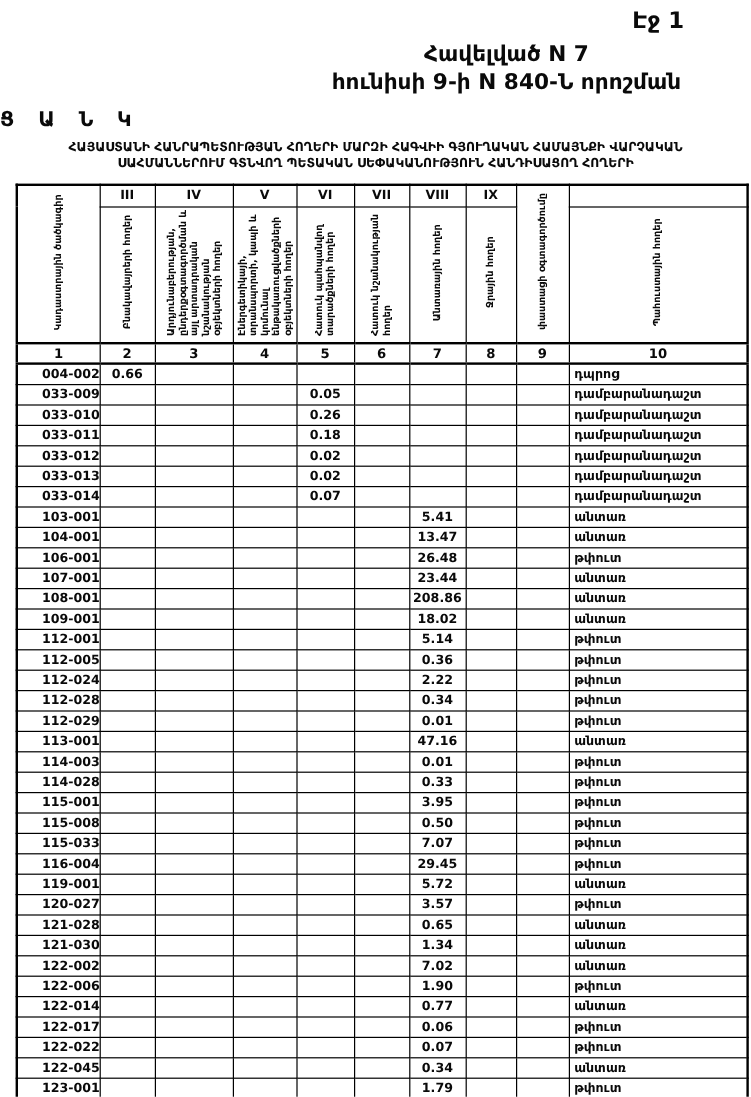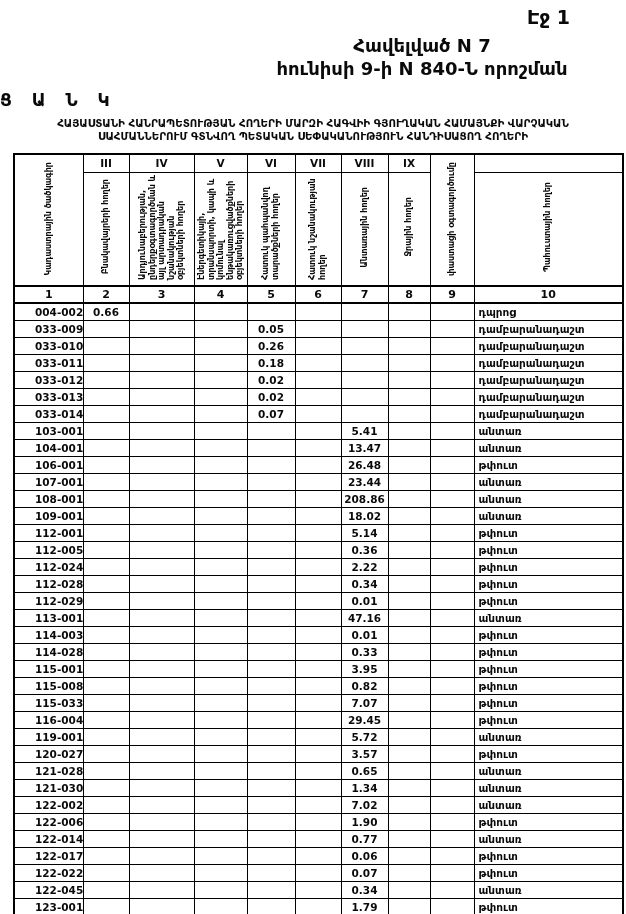--- a/index.html
+++ b/index.html
@@ -365,21 +365,21 @@
         <td class="val"></td>
         <td class="use">թփուտ</td>
       </tr>
       <tr>
         <td class="code">115-008</td>
         <td class="val"></td>
         <td class="val"></td>
         <td class="val"></td>
         <td class="val"></td>
         <td class="val"></td>
-        <td class="val">0.82</td>
+        <td class="val">0.50</td>
         <td class="val"></td>
         <td class="val"></td>
         <td class="use">թփուտ</td>
       </tr>
       <tr>
         <td class="code">115-033</td>
         <td class="val"></td>
         <td class="val"></td>
         <td class="val"></td>
         <td class="val"></td>

